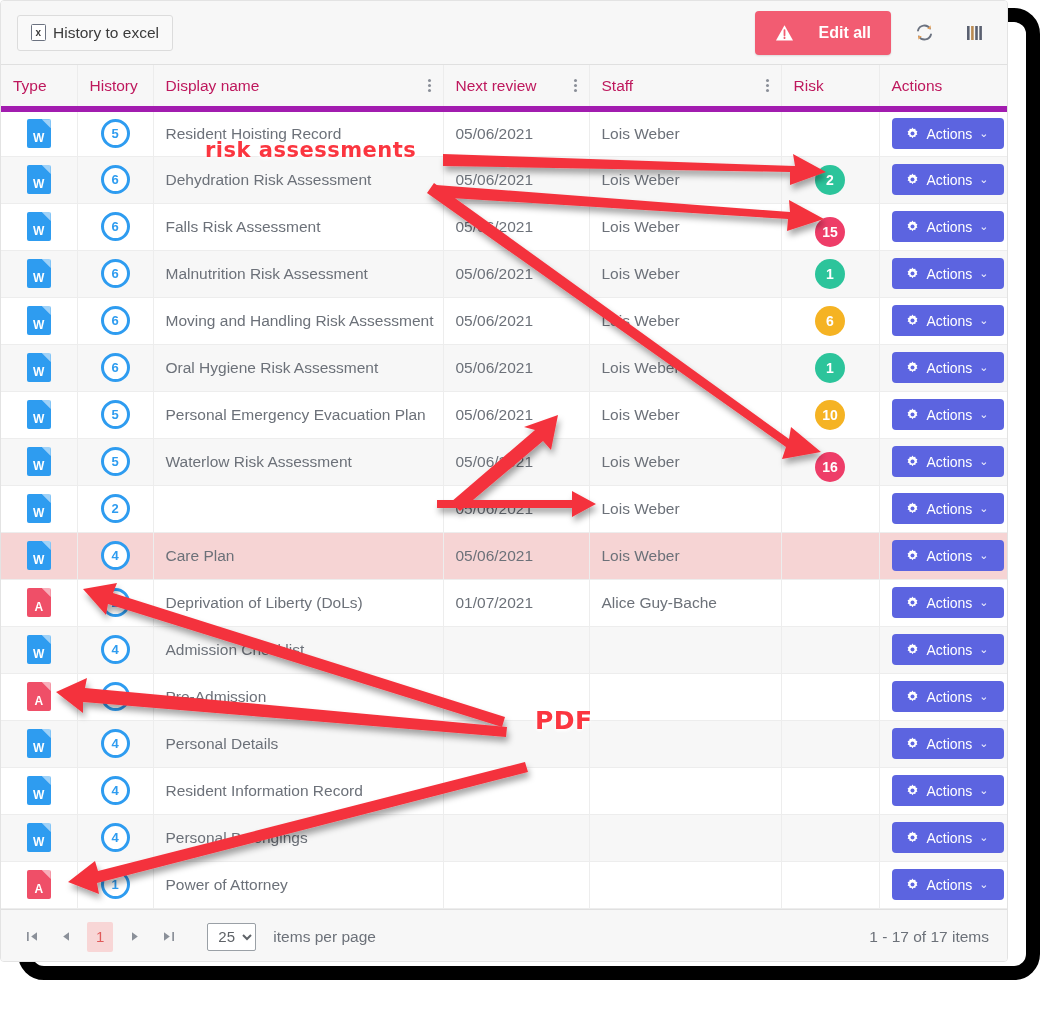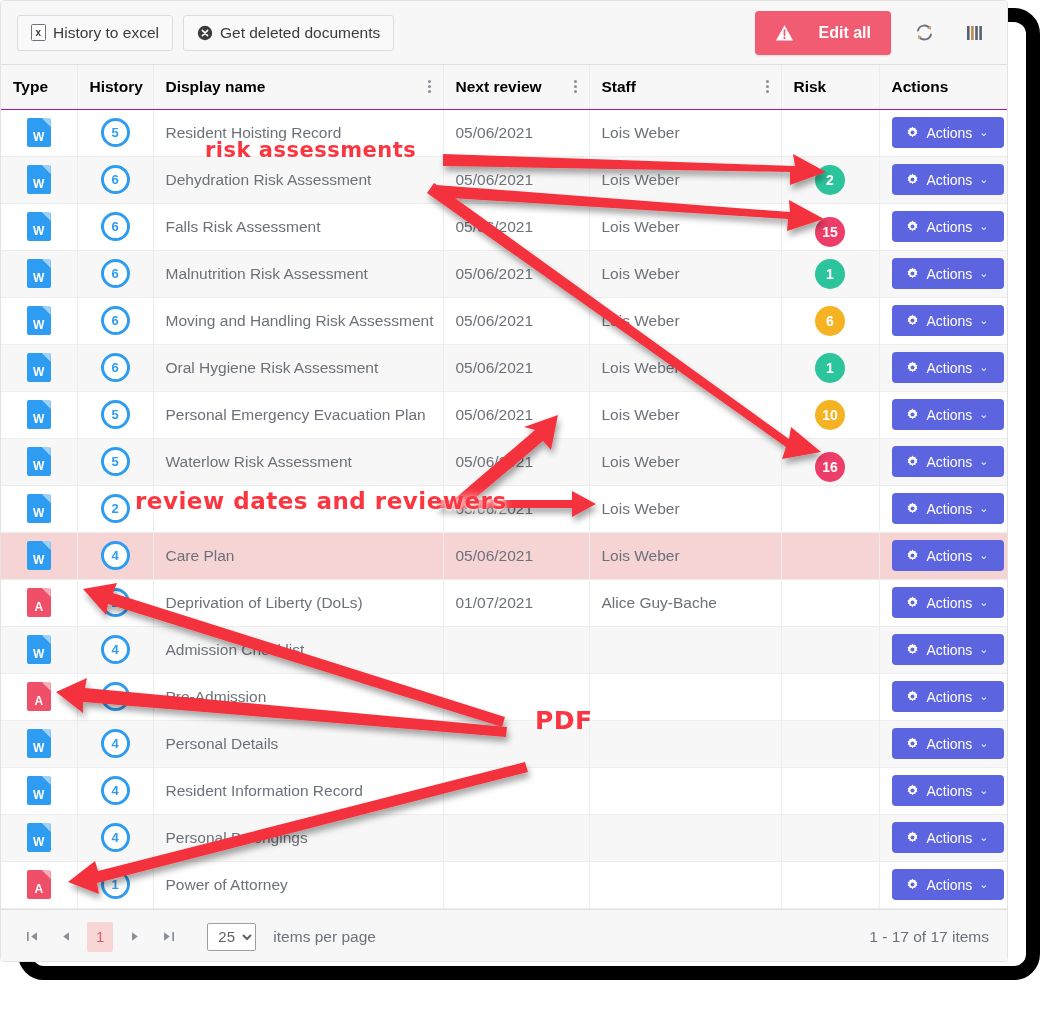--- a/index.html
+++ b/index.html
@@ -76,24 +76,24 @@
     display: inline-flex; align-items: center; justify-content: center;
     background: transparent; border: none; cursor: pointer;
     color: #6b7280;
     margin-left: 6px;
   }
 
   
   table.grid { width: 100%; border-collapse: collapse; table-layout: fixed; }
   table.grid thead th {
     background: #f7f7f7;
-    border-bottom: 1px solid #a21caf;
+    border-bottom: 6px solid #a21caf;
     border-right: 1px solid #ececec;
-    color: #000000;
-    font-size: 15.5px; font-weight: 700;
+    color: #be185d;
+    font-size: 15.5px; font-weight: 400;
     text-align: left;
     height: 44px;
     padding: 0 12px;
     position: relative;
     white-space: nowrap;
   }
   table.grid thead th:last-child { border-right: none; }
   .th-inner { display:flex; align-items:center; justify-content:space-between; gap:6px; }
   .kebab { color:#8a8f98; letter-spacing:0; font-size:15px; line-height:10px; cursor:pointer; }
   .kebab i { display:block; width:3px; height:3px; border-radius:50%; background:#8a8f98; margin:2px 0; font-style:normal;}
@@ -227,29 +227,20 @@
         <span class="ico">
           <svg width="15" height="17" viewBox="0 0 15 17">
             <rect x="0.5" y="0.5" width="14" height="16" rx="1" fill="#fff" stroke="#6b7280"></rect>
             <text x="7.3" y="12" font-size="10" font-weight="700" fill="#3b3b3b" text-anchor="middle" font-family="Liberation Sans">x</text>
           </svg>
         </span>
         <span>History to excel</span>
       </button>
 
 
-      <button class="tb-btn">
-        <span class="ico">
-          <svg width="16" height="16" viewBox="0 0 16 16">
-            <circle cx="8" cy="8" r="7.2" fill="#3b3b3b"></circle>
-            <path d="M5.4 5.4l5.2 5.2M10.6 5.4l-5.2 5.2" stroke="#fff" stroke-width="1.6" stroke-linecap="round"></path>
-          </svg>
-        </span>
-        <span>Get deleted documents</span>
-      </button>
 
       <div class="tb-spacer"></div>
 
       <button class="edit-all-btn">
         <span class="ico">
           <svg width="19" height="18" viewBox="0 0 19 18">
             <path d="M9.5 1.2L18 16.5H1z" fill="#ffffff"></path>
             <path d="M9.5 6.2v5M9.5 13.3v.9" stroke="#f25c72" stroke-width="1.8" stroke-linecap="round"></path>
           </svg>
         </span>
@@ -705,16 +696,15 @@
         <path d="M437,500 L572,500 L572,491 L596,504 L572,517 L572,508 L437,508 Z"></path>
 
         <path d="M505,717 L113,593 L117,583 L83,589 L106,615 L108,604 L502,727 Z"></path>
 
         <path d="M507,727 L85,688 L87,678 L56,692 L83,713 L83,702 L506,737 Z"></path>
 
         <path d="M525,762 L98,871 L95,861 L68,882 L99,894 L97,883 L528,772 Z"></path>
       </g>
     </svg>
     <div class="annot-text" id="an-risk">risk assessments</div>
-    <div class="annot-text" id="an-review">review dates and reviewers</div>
     <div class="annot-text" id="an-pdf">PDF</div>
   </div>
 </div>
 
 </body></html>

